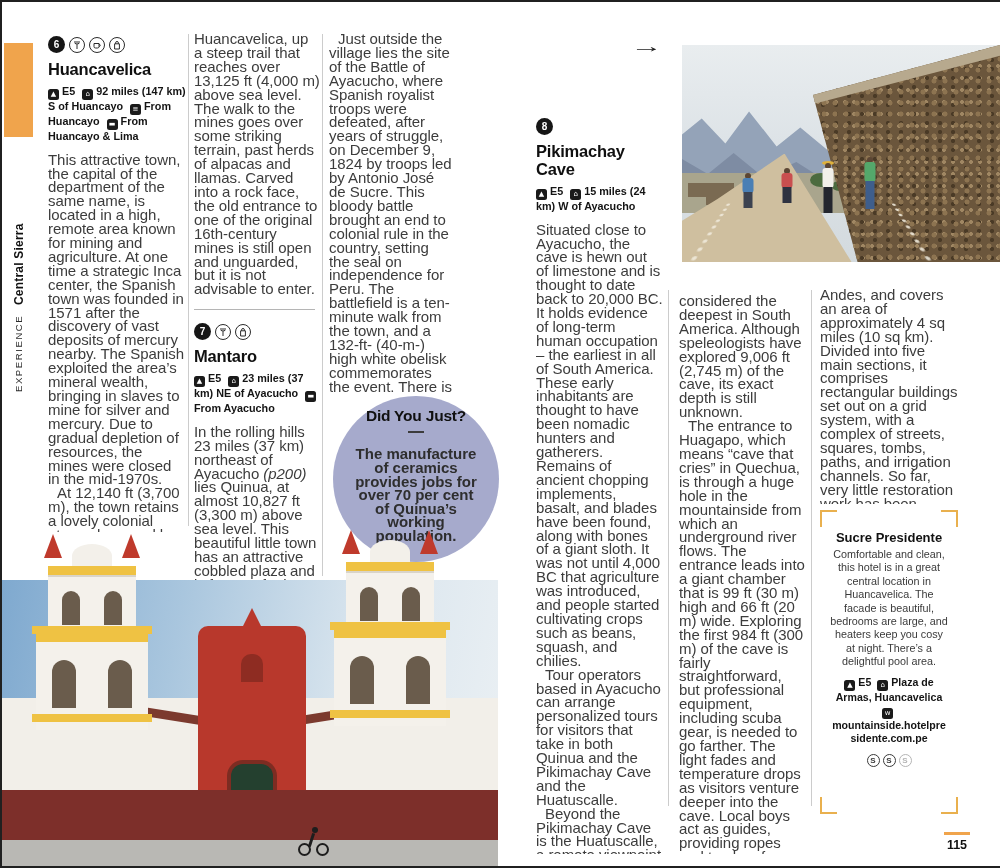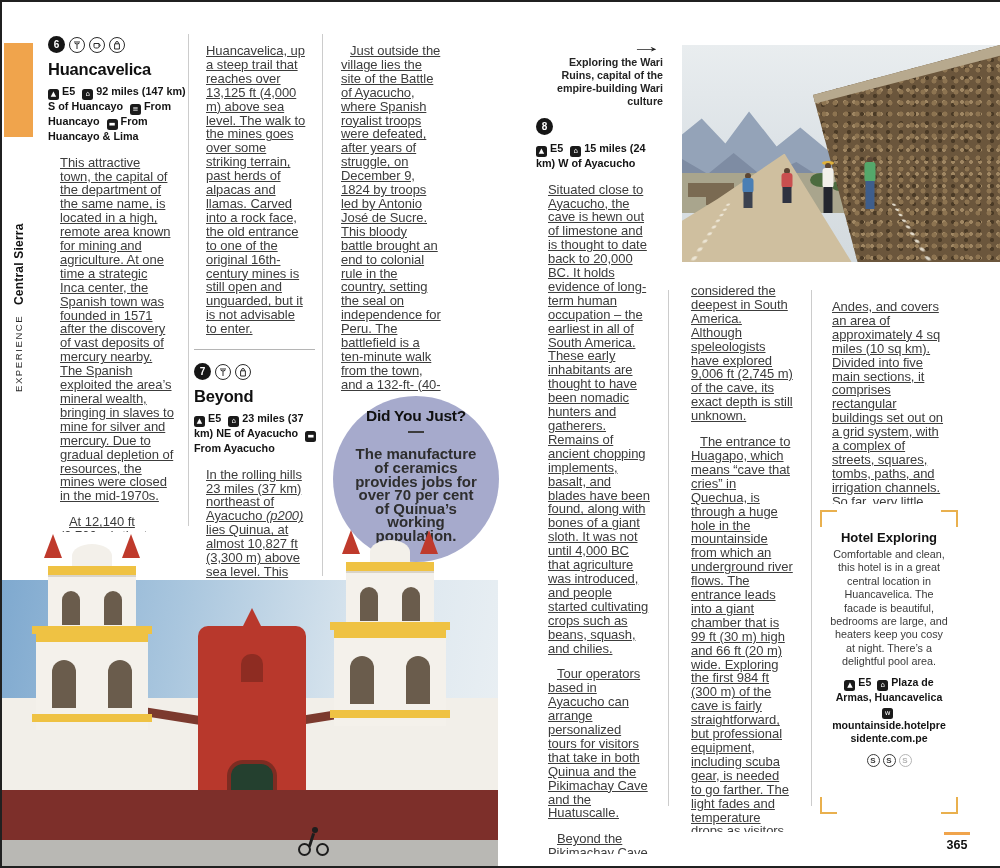--- a/index.html
+++ b/index.html
@@ -30,21 +30,21 @@
   .ci{width:16px;height:16px;border:1.3px solid #2b2b2b;border-radius:50%;
       display:inline-flex;align-items:center;justify-content:center;box-sizing:border-box;}
   .ci svg{display:block;}
   h2.etitle{font-size:16.5px;line-height:18px;font-weight:bold;color:#101010;
             letter-spacing:-.2px;margin:0 0 7px 0;}
   p.info{font-size:10.8px;line-height:13.6px;font-weight:bold;color:#141414;margin:0 0 9px 0;}
   .ib{display:inline-block;width:11px;height:11px;background:#1a1a1a;border-radius:2.5px;
       vertical-align:-1px;margin-right:3px;position:relative;text-align:center;}
   .ib .g{font-family:"DejaVu Sans",sans-serif;font-weight:normal;color:#fff;font-size:7px;
          line-height:11px;display:block;}
-  p.b{font-size:13px;line-height:13.9px;margin:12px;letter-spacing:-.05px;text-decoration:underline;}
+  p.b{font-size:15px;line-height:13.9px;margin:0;letter-spacing:-.05px;}
   p.b.ind{text-indent:9px;}
   .ref{font-style:italic;}
 
   
   .cap{font-size:10.7px;line-height:13px;font-weight:bold;color:#242424;}
   .cap-arrow{font-size:17px;color:#1a1a1a;display:inline-block;transform:scaleX(1.9);
              transform-origin:right center;line-height:14px;}
 
   
   .dyk{position:absolute;left:333px;top:396px;width:166px;height:166px;border-radius:50%;
@@ -214,21 +214,21 @@
           <svg width="10" height="10" viewBox="0 0 10 10">
             <path d="M3 1v2.4M5 1v2.4M7 1v2.4M3 3.4q2 1.6 4 0M5 4.4V9" stroke="#2b2b2b" stroke-width="1" fill="none"></path>
           </svg>
         </span>
       <span class="ci">
           <svg width="10" height="10" viewBox="0 0 10 10">
             <path d="M2.6 3.8h4.8V9H2.6zM3.6 3.8V2.9a1.4 1.4 0 0 1 2.8 0v.9" stroke="#2b2b2b" stroke-width="1" fill="none"></path>
           </svg>
         </span>
     </div>
-    <h2 class="etitle">Beyond</h2>
+    <h2 class="etitle">Mantaro</h2>
     <p class="info">
       <span class="ib"><span class="g">▲</span></span><span>E5</span>
       <span class="ib" style="margin-left:4px;"><span class="g">⌂</span></span><span>23 miles (37 km) NE of Ayacucho</span>
       <span class="ib" style="margin-left:4px;"><span class="g">▬</span></span><span>From Ayacucho</span>
     </p>
     <p class="b"><span>In the rolling hills 23 miles (37 km) northeast of Ayacucho </span><span class="ref">(p200)</span><span> lies Quinua, at almost 10,827 ft (3,300 m) above sea level. This beautiful little town has an attractive cobbled plaza and is famous for its ceramic crafts. The roofs of the houses in the region are adorned with small ceramic churches, decorated with painted flowers and corn. These churches are believed to be good luck charms by the locals, and are used to ward off evil spirits.</span></p>
     <p class="b ind">Local artisans also produce handmade guitars and alabaster figurines featuring comical bands of musicians or groups of gossiping women. The ceramics, made from the</p>
   </div>
 
   <div class="vrule" style="left:322px;top:34px;height:542px;"></div>
@@ -291,21 +291,20 @@
     <div class="pc-cyclist">
       <div class="wheel w1"></div>
         <div class="wheel w2"></div>
         <div class="body"></div>
         <div class="head"></div>
     </div>
   </div>
 
   <div class="col" style="left:536px;top:38px;width:127px;height:72px;text-align:right;">
     <span class="cap-arrow">→</span>
-    <div class="cap">Exploring the Wari Ruins, capital of the empire-building Wari culture</div>
   </div>
 
   <div class="photo-wari">
     <div class="pw-mtn1"></div>
     <div class="pw-mtn2"></div>
     <div class="pw-field"></div>
     <div class="pw-ruin" style="left:6px;top:138px;width:46px;height:14px;"></div>
     <div class="pw-ruin" style="left:24px;top:150px;width:70px;height:10px;"></div>
     <div class="pw-bush" style="left:128px;top:128px;width:22px;height:14px;"></div>
     <div class="pw-bush" style="left:150px;top:136px;width:14px;height:10px;"></div>
@@ -333,20 +332,21 @@
       <div class="head"></div>
         <div class="torso" style="background:#54a86b;height:20px;"></div>
         <div class="legs" style="top:24px;height:28px;background:#3e5e8c;"></div>
     </div>
   </div>
 
   <div class="col" style="left:536px;top:118px;width:127px;height:736px;">
     <div class="ehead">
       <span class="badge">8</span>
     </div>
+    <h2 class="etitle">Pikimachay Cave</h2>
     <p class="info">
       <span class="ib"><span class="g">▲</span></span><span>E5</span>
       <span class="ib" style="margin-left:4px;"><span class="g">⌂</span></span><span>15 miles (24 km) W of Ayacucho</span>
     </p>
     <p class="b">Situated close to Ayacucho, the cave is hewn out of limestone and is thought to date back to 20,000 BC. It holds evidence of long-term human occupation – the earliest in all of South America. These early inhabitants are thought to have been nomadic hunters and gatherers. Remains of ancient chopping implements, basalt, and blades have been found, along with bones of a giant sloth. It was not until 4,000 BC that agriculture was introduced, and people started cultivating crops such as beans, squash, and chilies.</p>
     <p class="b ind">Tour operators based in Ayacucho can arrange personalized tours for visitors that take in both Quinua and the Pikimachay Cave and the Huatuscalle.</p>
     <p class="b ind">Beyond the Pikimachay Cave is the Huatuscalle, a remote viewpoint that looks over the confluence of the Urubamba, Cachi, and Mantaro rivers. Dramatic mountain scenery provides a stunning backdrop.</p>
     <div class="hdiv"></div>
     <div class="ehead">
       <span class="badge">9</span>
@@ -360,21 +360,21 @@
     <p class="info">
       <span class="ib"><span class="g">▲</span></span><span>D5</span>
       <span class="ib" style="margin-left:4px;"><span class="g">⌂</span></span><span>82 miles (132 km) N of Huancayo</span>
       
     </p>
 
   </div>
 
   <div class="vrule" style="left:668px;top:290px;height:516px;"></div>
 
-  <div class="col" style="left:679px;top:272px;width:126px;height:560px;">
+  <div class="col" style="left:679px;top:294px;width:126px;height:560px;">
     <p class="b">considered the deepest in South America. Although speleologists have explored 9,006 ft (2,745 m) of the cave, its exact depth is still unknown.</p>
     <p class="b ind">The entrance to Huagapo, which means “cave that cries” in Quechua, is through a huge hole in the mountainside from which an underground river flows. The entrance leads into a giant chamber that is 99 ft (30 m) high and 66 ft (20 m) wide. Exploring the first 984 ft (300 m) of the cave is fairly straightforward, but professional equipment, including scuba gear, is needed to go farther. The light fades and temperature drops as visitors venture deeper into the cave. Local boys act as guides, providing ropes and torches for a tip.</p>
     <p class="info" style="margin-top:10px;margin-bottom:2px;font-size:11.4px;">Gruta de Huagapo</p>
     <p class="info">
       <span class="ci" style="width:13px;height:13px;">
           <svg width="8" height="8" viewBox="0 0 10 10">
             <path d="M5 1v8M1.5 3l7 4M8.5 3l-7 4" stroke="#2b2b2b" stroke-width="1" fill="none"></path>
           </svg>
         </span>
       <span class="ci" style="width:13px;height:13px;">
@@ -402,32 +402,32 @@
 
   <div class="col" style="left:820px;top:288px;width:138px;height:216px;">
     <p class="b">Andes, and covers an area of approximately 4 sq miles (10 sq km). Divided into five main sections, it comprises rectangular buildings set out on a grid system, with a complex of streets, squares, tombs, paths, and irrigation channels. So far, very little restoration work has been carried out, and the site is therefore not much to look at. The site museum is usually closed but some of the artifacts from these ruins are displayed at an archeological museum in Ayacucho.</p>
   </div>
 
   <div class="stay">
     <div class="corner tl"></div>
     <div class="corner tr"></div>
     <div class="corner bl"></div>
     <div class="corner br"></div>
-    <div class="hotel">Hotel Exploring</div>
+    <div class="hotel">Sucre Presidente</div>
     <div class="desc">Comfortable and clean, this hotel is in a great central location in Huancavelica. The facade is beautiful, bedrooms are large, and heaters keep you cosy at night. There’s a delightful pool area.</div>
     <div class="sinfo">
       <span class="ib"><span class="g">▲</span></span><span>E5</span>
       <span class="ib" style="margin-left:3px;"><span class="g">⌂</span></span><span>Plaza de Armas, Huancavelica</span><br>
       <span class="ib"><span class="g">w</span></span><span>mountainside.hotelpresidente.com.pe</span>
     </div>
     <div class="price-row">
       <span class="price">S</span>
       <span class="price">S</span>
       <span class="price dim">S</span>
     </div>
   </div>
 
   <div class="pageno">
     <div class="bar" style="background:#F0A44C;"></div>
-    <div class="num">365</div>
+    <div class="num">115</div>
   </div>
 
 </div>
 
 </body></html>

